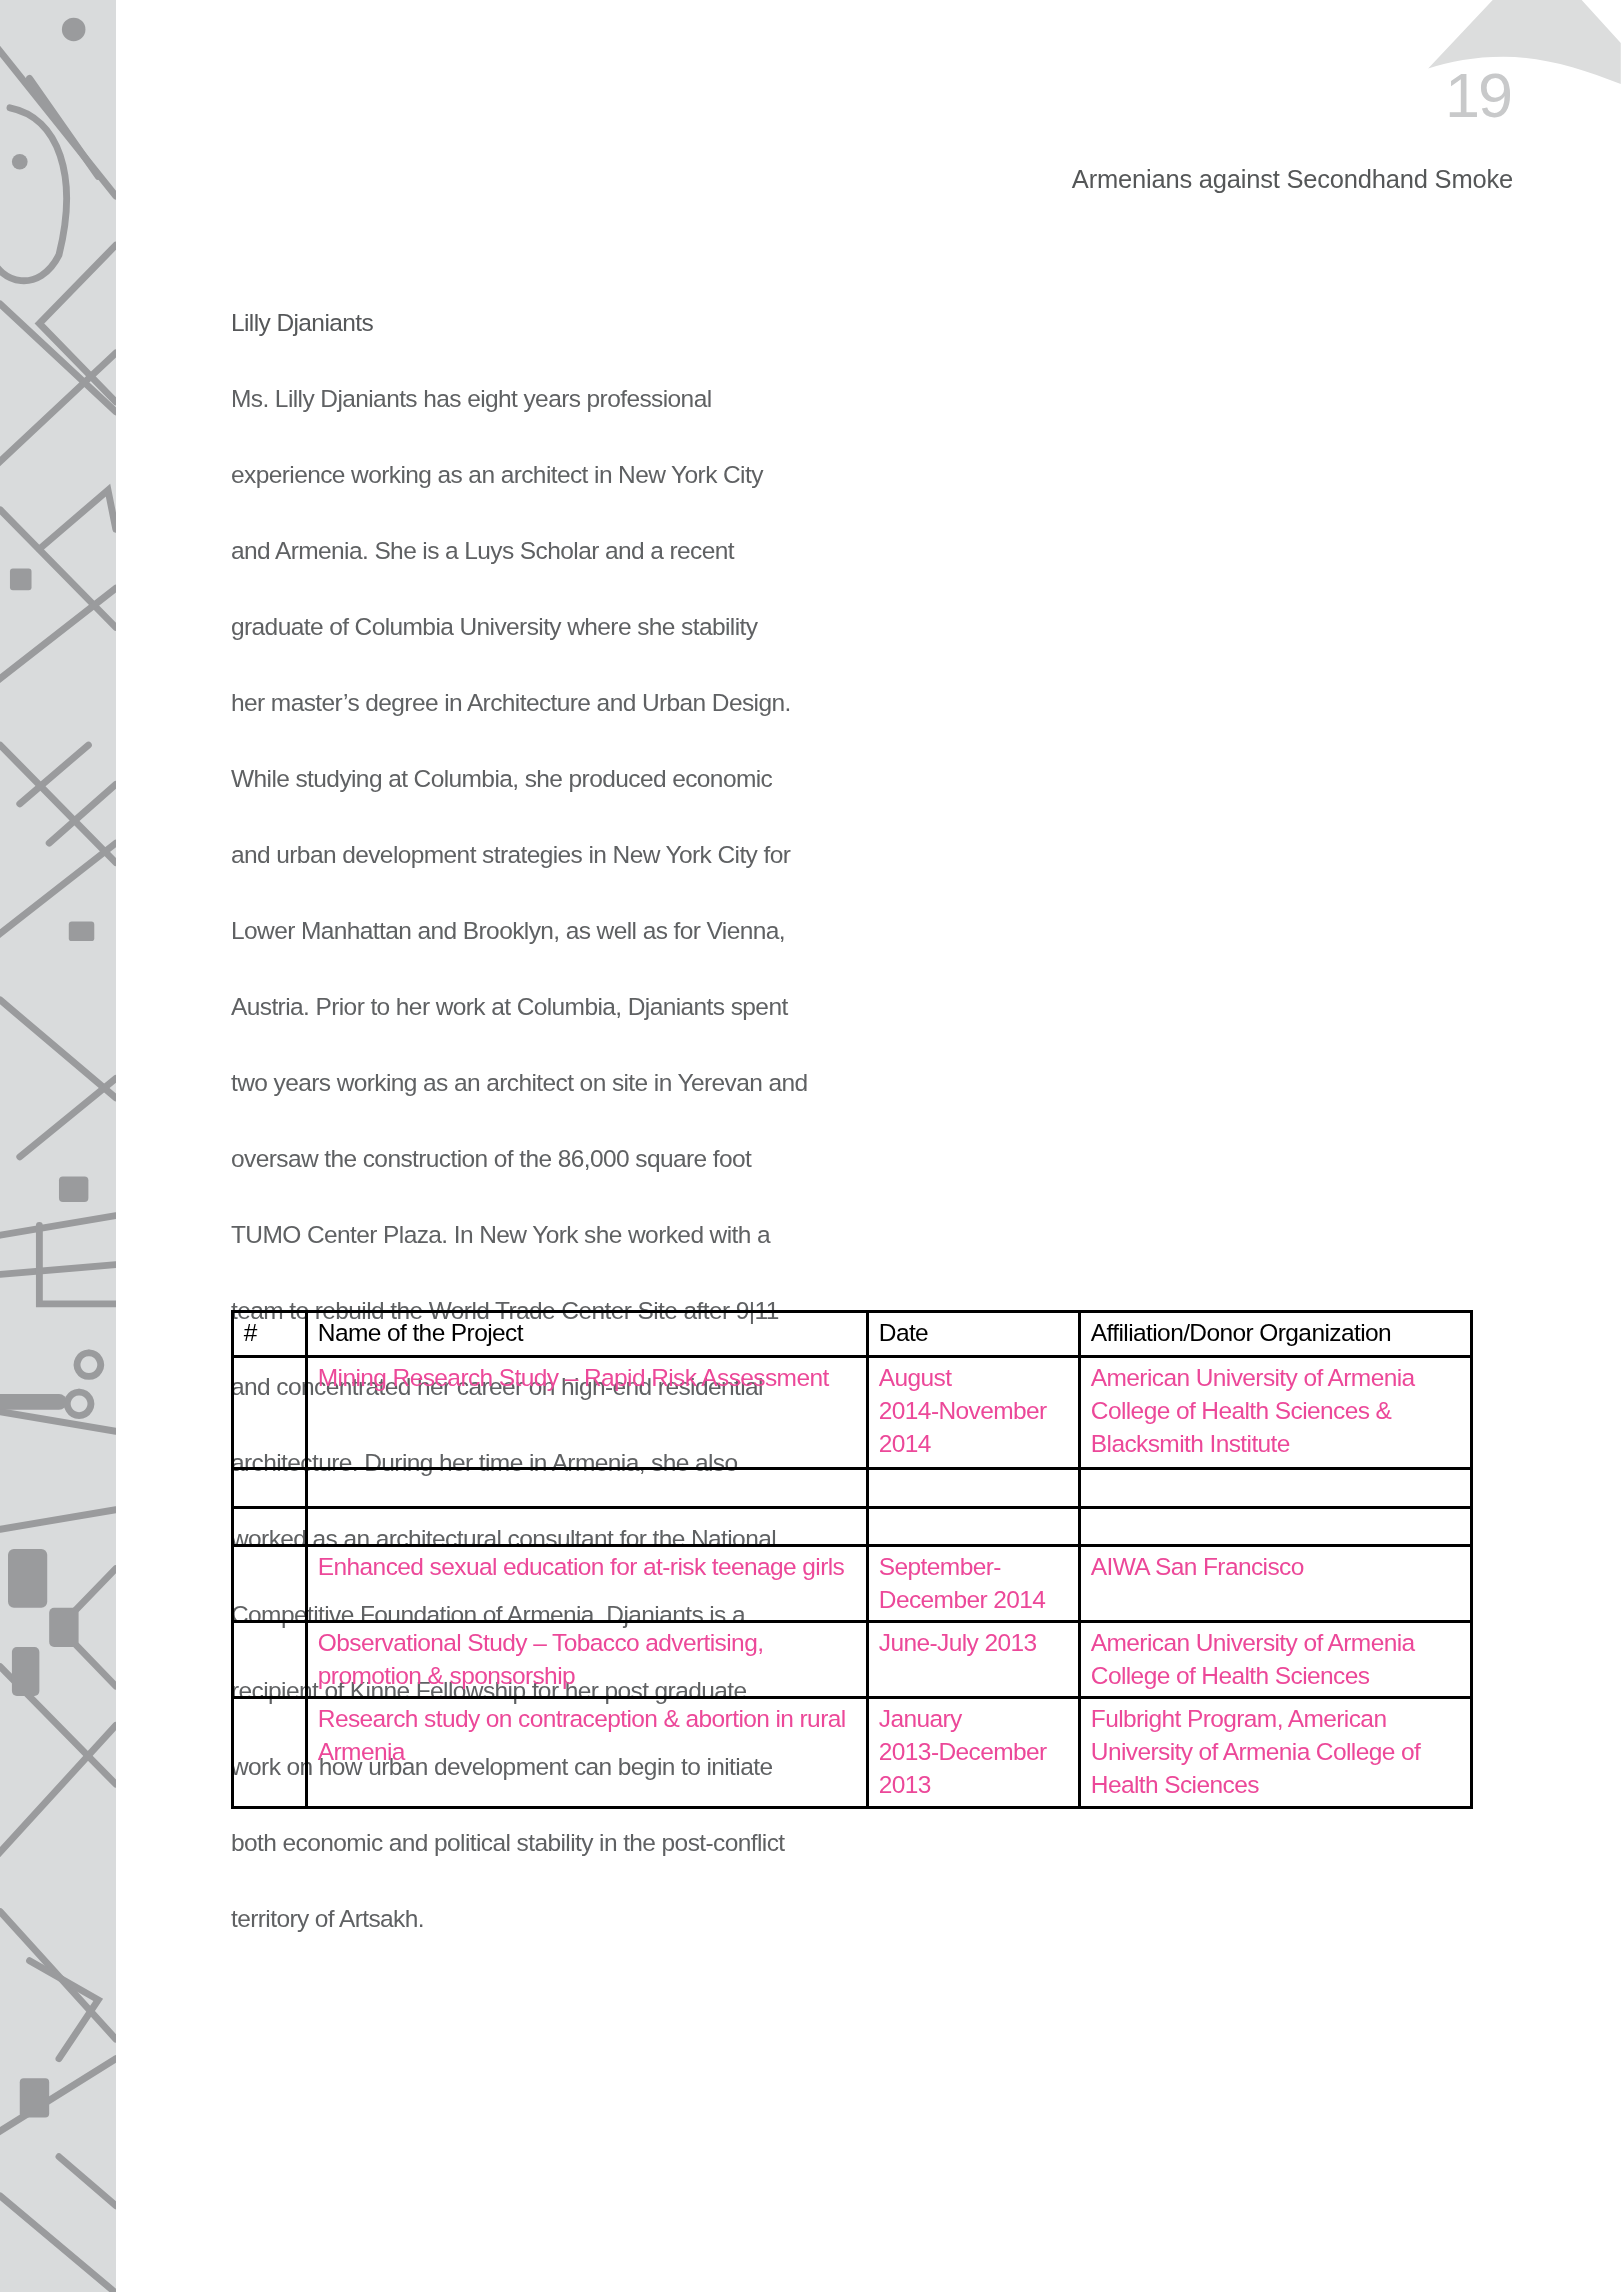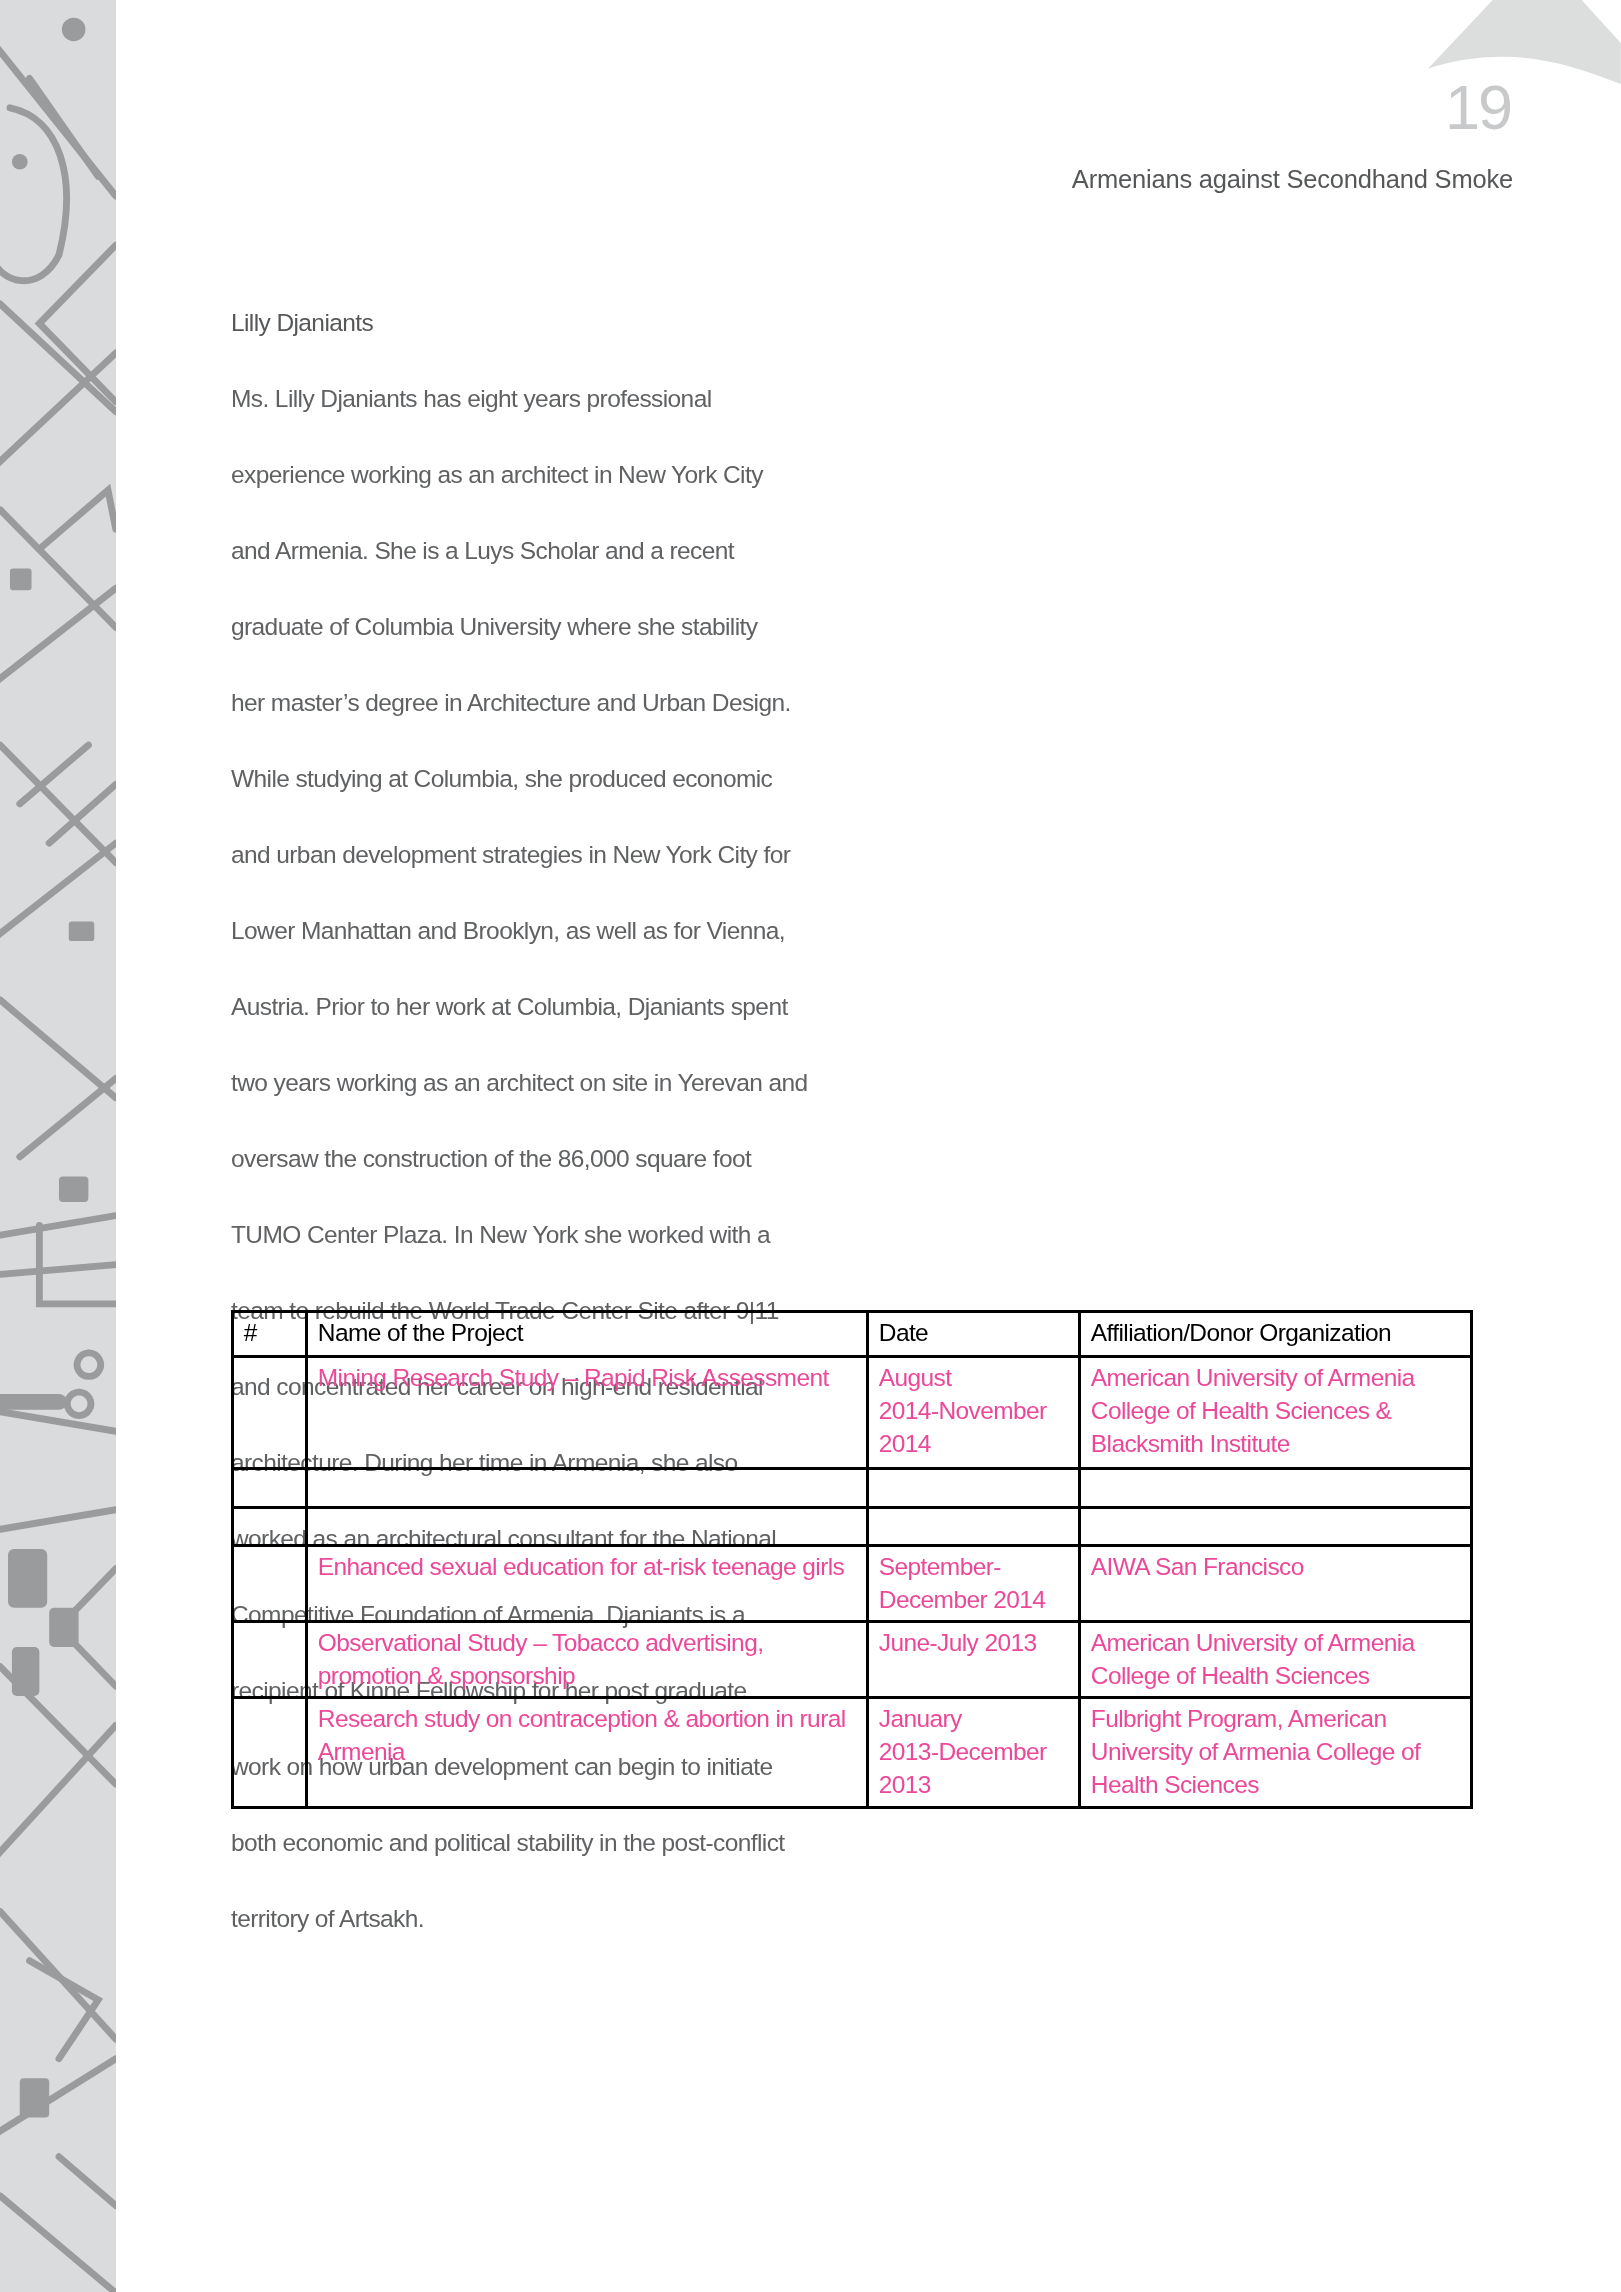--- a/index.html
+++ b/index.html
@@ -8,21 +8,21 @@
     background: #ffffff;
     font-family: "Liberation Sans", "DejaVu Sans", sans-serif;
   }
   .map-strip {
     position: absolute; left: 0; top: 0; width: 116px; height: 2293px;
     background: #d9dbdc; overflow: hidden;
   }
   .map-strip svg { display: block; }
   .corner-shape { position: absolute; right: 0; top: 0; width: 196px; height: 88px; }
   .page-number {
-    position: absolute; top: 76px; right: 110px;
+    position: absolute; top: 64px; right: 110px;
     font-size: 63px; color: #c8c9ca; font-weight: 300; letter-spacing: -2px;
     line-height: 1;
   }
   .running-header {
     position: absolute; top: 165px; right: 108px;
     font-size: 25.5px; color: #555758; letter-spacing: -0.2px;
   }
   .bio {
     position: absolute; left: 231px; top: 304px; width: 588px;
     color: #5f6163; font-size: 24.5px; line-height: 38px; letter-spacing: -0.6px;

